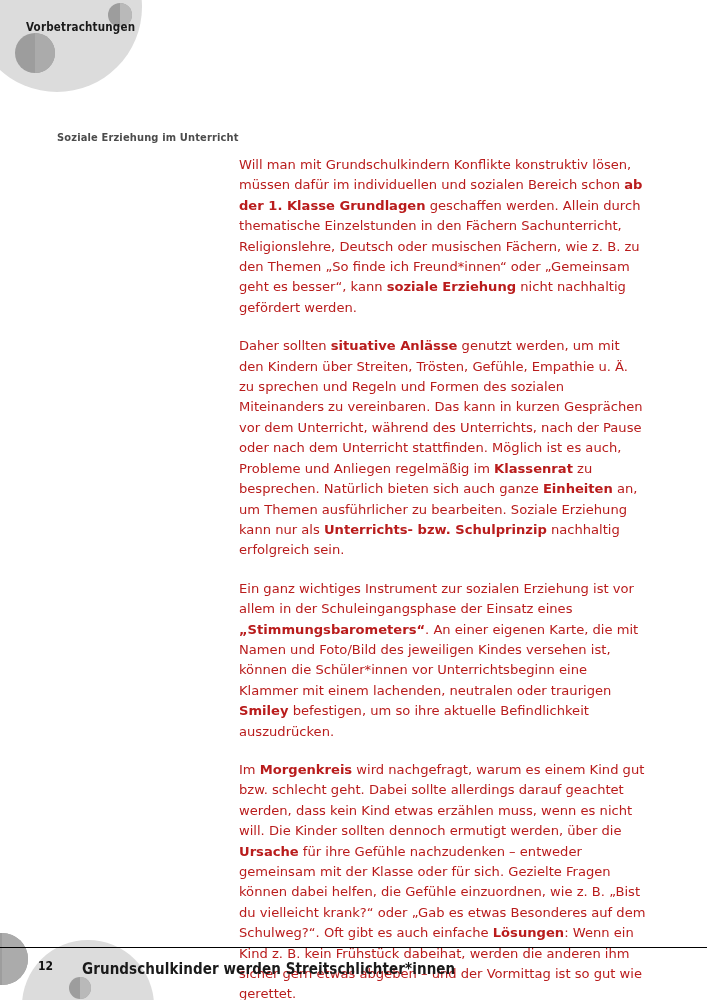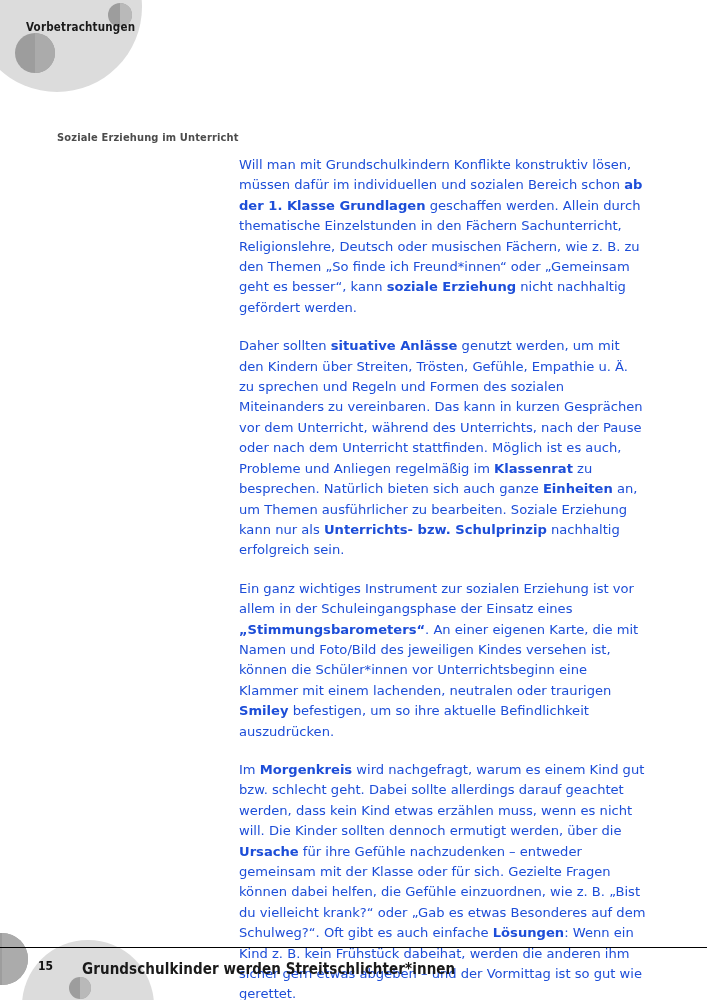--- a/index.html
+++ b/index.html
@@ -101,21 +101,21 @@
     position: absolute;
     left: 239px;
     top: 155px;
     width: 408px;
   }
   .para {
     margin: 0 0 18px 0;
     font-size: 13.1px;
     line-height: 20.4px;
     text-align: left;
-    color: #1d4ed8;
+    color: #b91c1c;
     hyphens: manual;
   }
   .para:last-child { margin-bottom: 0; }
   .para b { font-weight: bold; }
 
   
   #ftr-circle-large {
     left: 22px;
     top: 940px;
     width: 132px;
@@ -205,15 +205,15 @@
 
 </div>
 
 <div>
   <div class="deco" id="ftr-circle-large"></div>
   <div class="deco" id="ftr-circle-dark"></div>
   <div class="deco" id="ftr-circle-dark-shine"></div>
   <div class="deco" id="ftr-circle-small"></div>
   <div class="deco" id="ftr-circle-small-shine"></div>
   <div id="footer-rule"></div>
-  <div id="footer-page-number">15</div>
+  <div id="footer-page-number">12</div>
   <div id="footer-book-title">Grundschulkinder werden Streitschlichter*innen</div>
 </div>
 
 </body></html>

